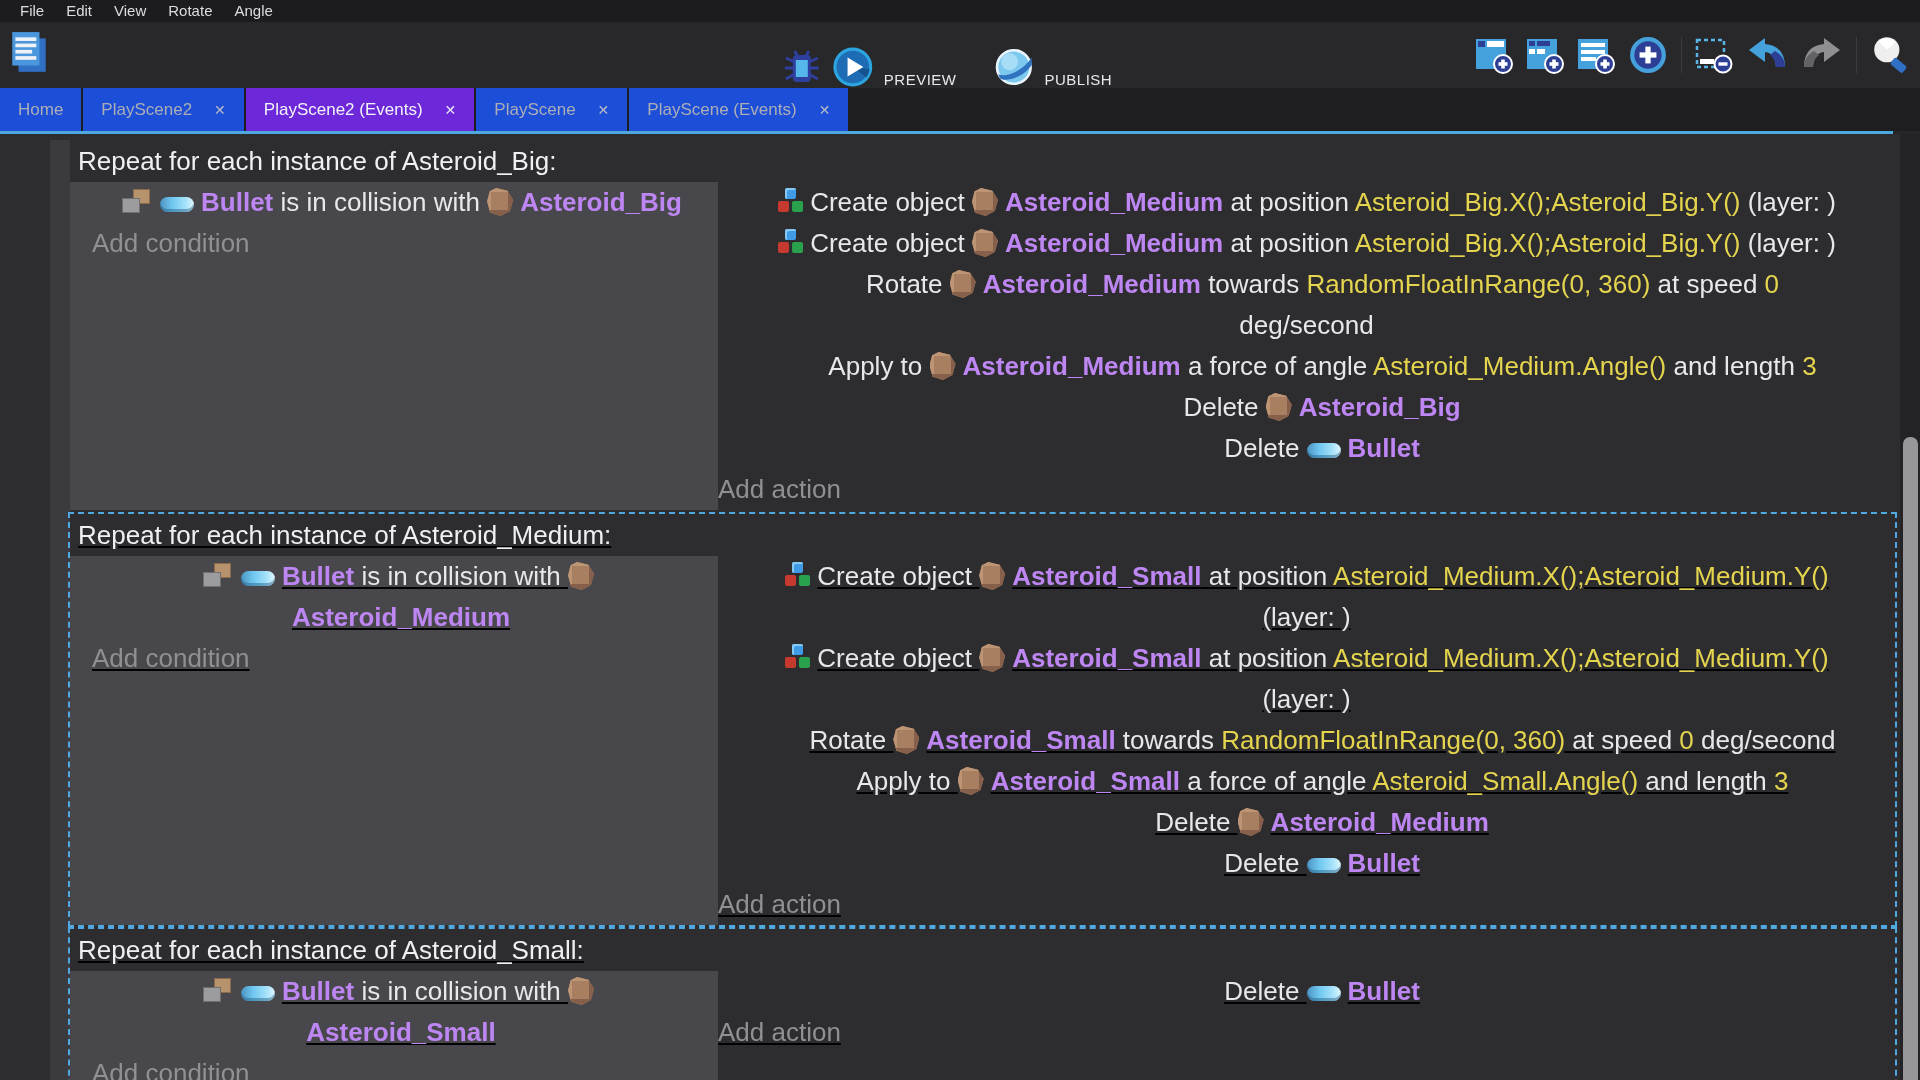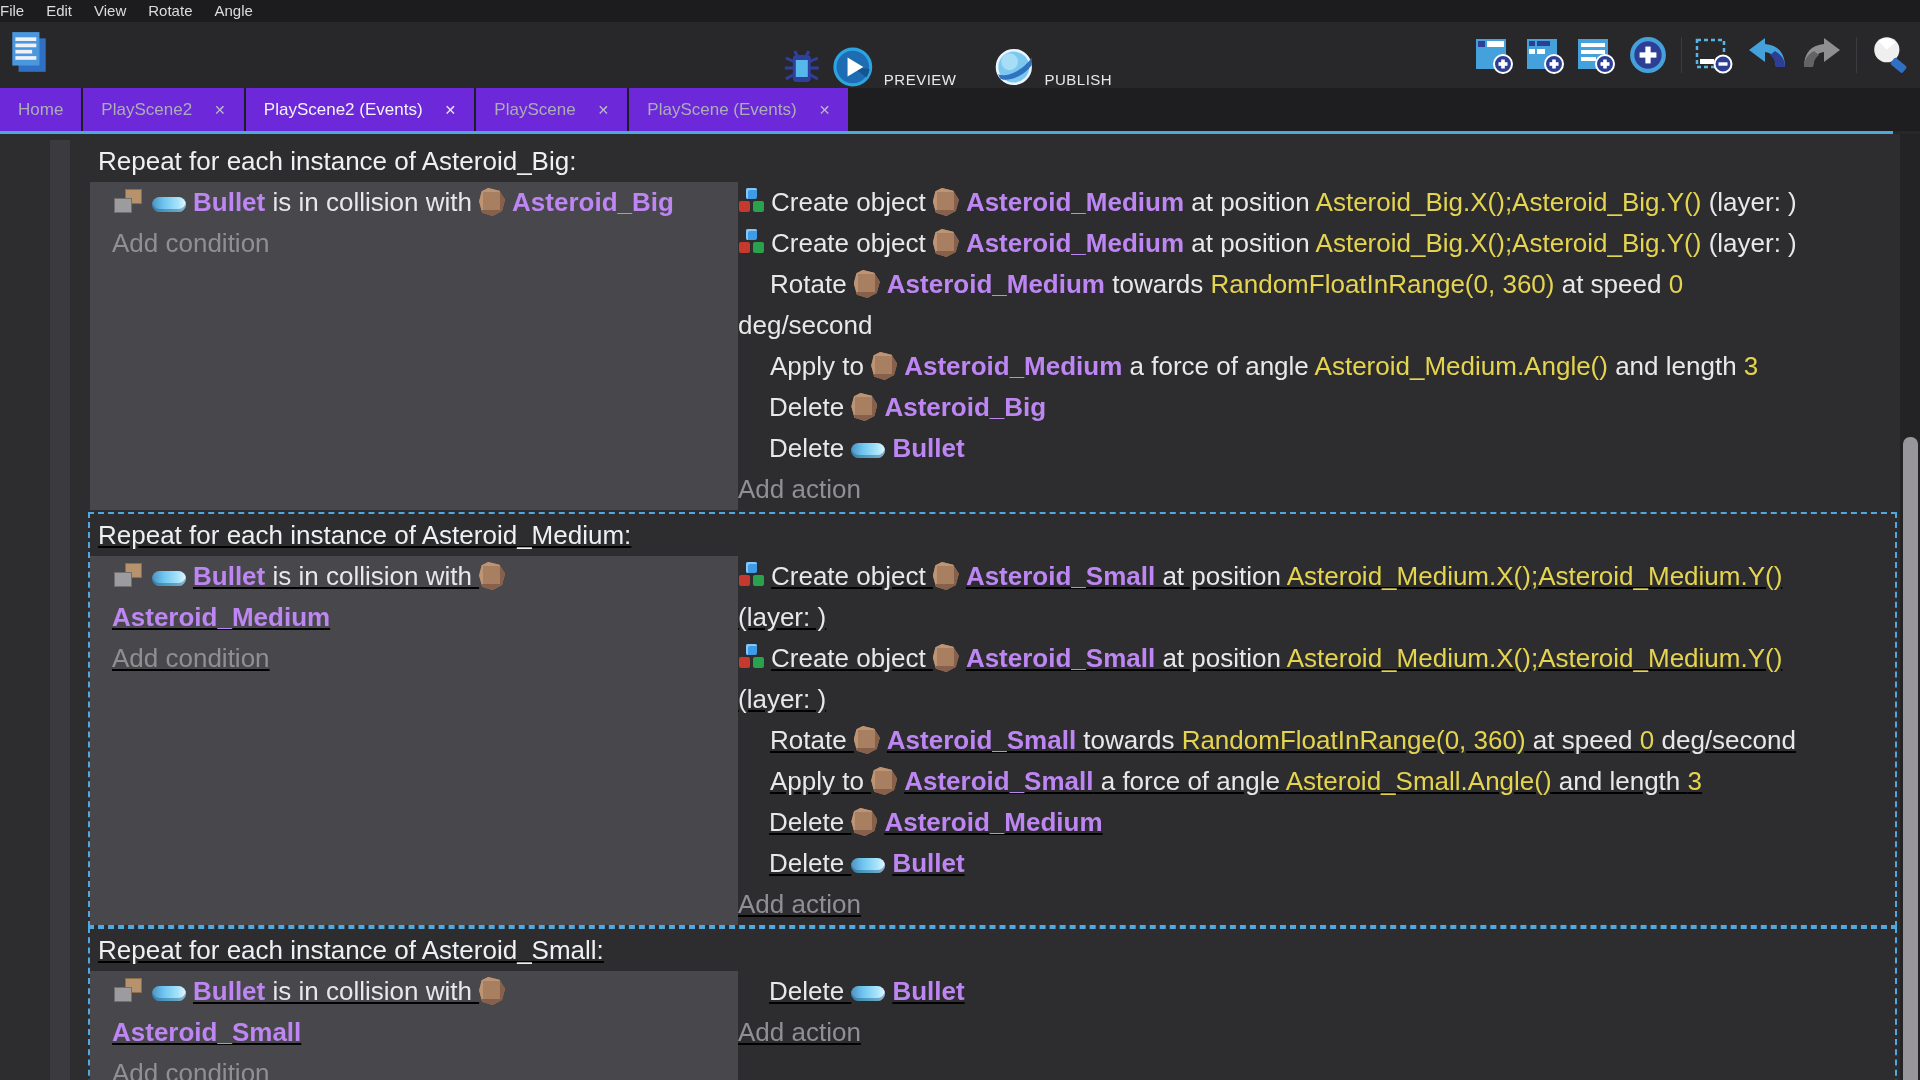--- a/index.html
+++ b/index.html
@@ -3,51 +3,51 @@
 <meta charset="utf-8">
 <style>
   * { box-sizing: border-box; }
   html,body { margin:0; padding:0; }
   body {
     width:1920px; height:1080px; overflow:hidden; position:relative;
     background:#27272a; font-family:"Liberation Sans","DejaVu Sans",sans-serif;
     -webkit-font-smoothing:antialiased;
   }
   
-  .menubar { position:absolute; left:0; top:0; width:1920px; height:22px; background:#1c1c1e; display:flex; align-items:center; padding-left:0; z-index:5; }
+  .menubar { position:absolute; left:0; top:0; width:1920px; height:22px; background:#1c1c1e; display:flex; align-items:center; padding-left:20px; z-index:5; }
   .menu-item { color:#dcdcde; font-size:15px; padding:0 11px; height:22px; line-height:22px; cursor:default; }
   .menu-item:first-child { padding-left:0; }
   
   .toolbar { position:absolute; left:0; top:22px; width:1920px; height:66px; background:#28282b; }
   .tb-left { position:absolute; left:8px; top:8px; }
   .tb-center { position:absolute; left:50%; top:0; transform:translateX(-50%); height:66px; display:flex; align-items:flex-end; gap:10px; }
   .tb-label { color:#e8e8ea; font-size:15px; letter-spacing:.5px; margin-right:26px; }
   .tb-right { position:absolute; right:8px; top:0; height:66px; display:flex; align-items:center; gap:13px; }
   .tb-sep { width:1px; height:36px; background:#3c3c40; }
   .tb-btn { display:flex; align-items:center; justify-content:center; cursor:pointer; }
   
   .tabbar { position:absolute; left:0; top:88px; width:1920px; height:43px; background:#1e1e20; display:flex; }
-  .tab { height:43px; display:flex; align-items:center; background:#6d28d9; margin-right:2px; padding:0 18px; cursor:pointer; }
+  .tab { height:43px; display:flex; align-items:center; background:#1d4ed8; margin-right:2px; padding:0 18px; cursor:pointer; }
   .tab .tab-label { color:#abaeb5; font-size:17px; white-space:pre; }
   .tab.active { background:#6d28d9; }
   .tab.active .tab-label { color:#f2f3f7; }
   .tab-close { color:#b9bcc2; font-size:14px; margin-left:22px; cursor:pointer; }
   .tab.active .tab-close { color:#e7e9f2; }
   .panel-topline { position:absolute; left:0; top:131px; width:1893px; height:3px; background:#4da9dd; }
   
   .events-panel { position:absolute; left:0; top:134px; width:1920px; height:946px; background:#2d2d30; overflow:hidden; }
   .gutter { position:absolute; left:50px; top:6px; width:20px; height:940px; background:#3b3b3f; }
   .events-list { position:absolute; left:70px; top:6px; width:1825px; }
-  .event { position:relative; margin-bottom:4px;margin-left:20px; }
+  .event { position:relative; margin-bottom:4px; }
   .event.selected { outline:2px dashed #4fa8e0;text-decoration:underline; }
   .ev-header { height:42px; line-height:42px; padding-left:8px; font-size:26px; color:#eef0f2; }
   .ev-body { display:flex; align-items:stretch; }
   .cond-col { width:648px; background:#48484c; padding:0 8px 0 22px; flex:none; }
   .act-col { flex:1; overflow:hidden; }
-  .row { cursor:pointer; }
+  .row { cursor:pointer;text-align:center; }
   .line { height:41px; line-height:41px; font-size:26px; color:#e8e8ea; white-space:pre; overflow:hidden; }
   .txt { color:#e8e8ea; }
   .obj { color:#bd86f2; font-weight:bold; }
   .expr { color:#e5d44e; }
   .placeholder { height:41px; line-height:41px; font-size:26px; color:#909094; cursor:pointer; }
   
   .ic { display:inline-block; vertical-align:-4px; position:relative; }
   .ic-collision { width:32px; height:27px; margin-right:8px; }
   .ic-collision::before { content:""; position:absolute; right:2px; top:1px; width:15px; height:13px; background:#b7936d; border:1px solid #8d6c4c; }
   .ic-collision::after { content:""; position:absolute; left:2px; bottom:2px; width:16px; height:13px; background:#9c9c9e; border:1px solid #6f6f72; }

